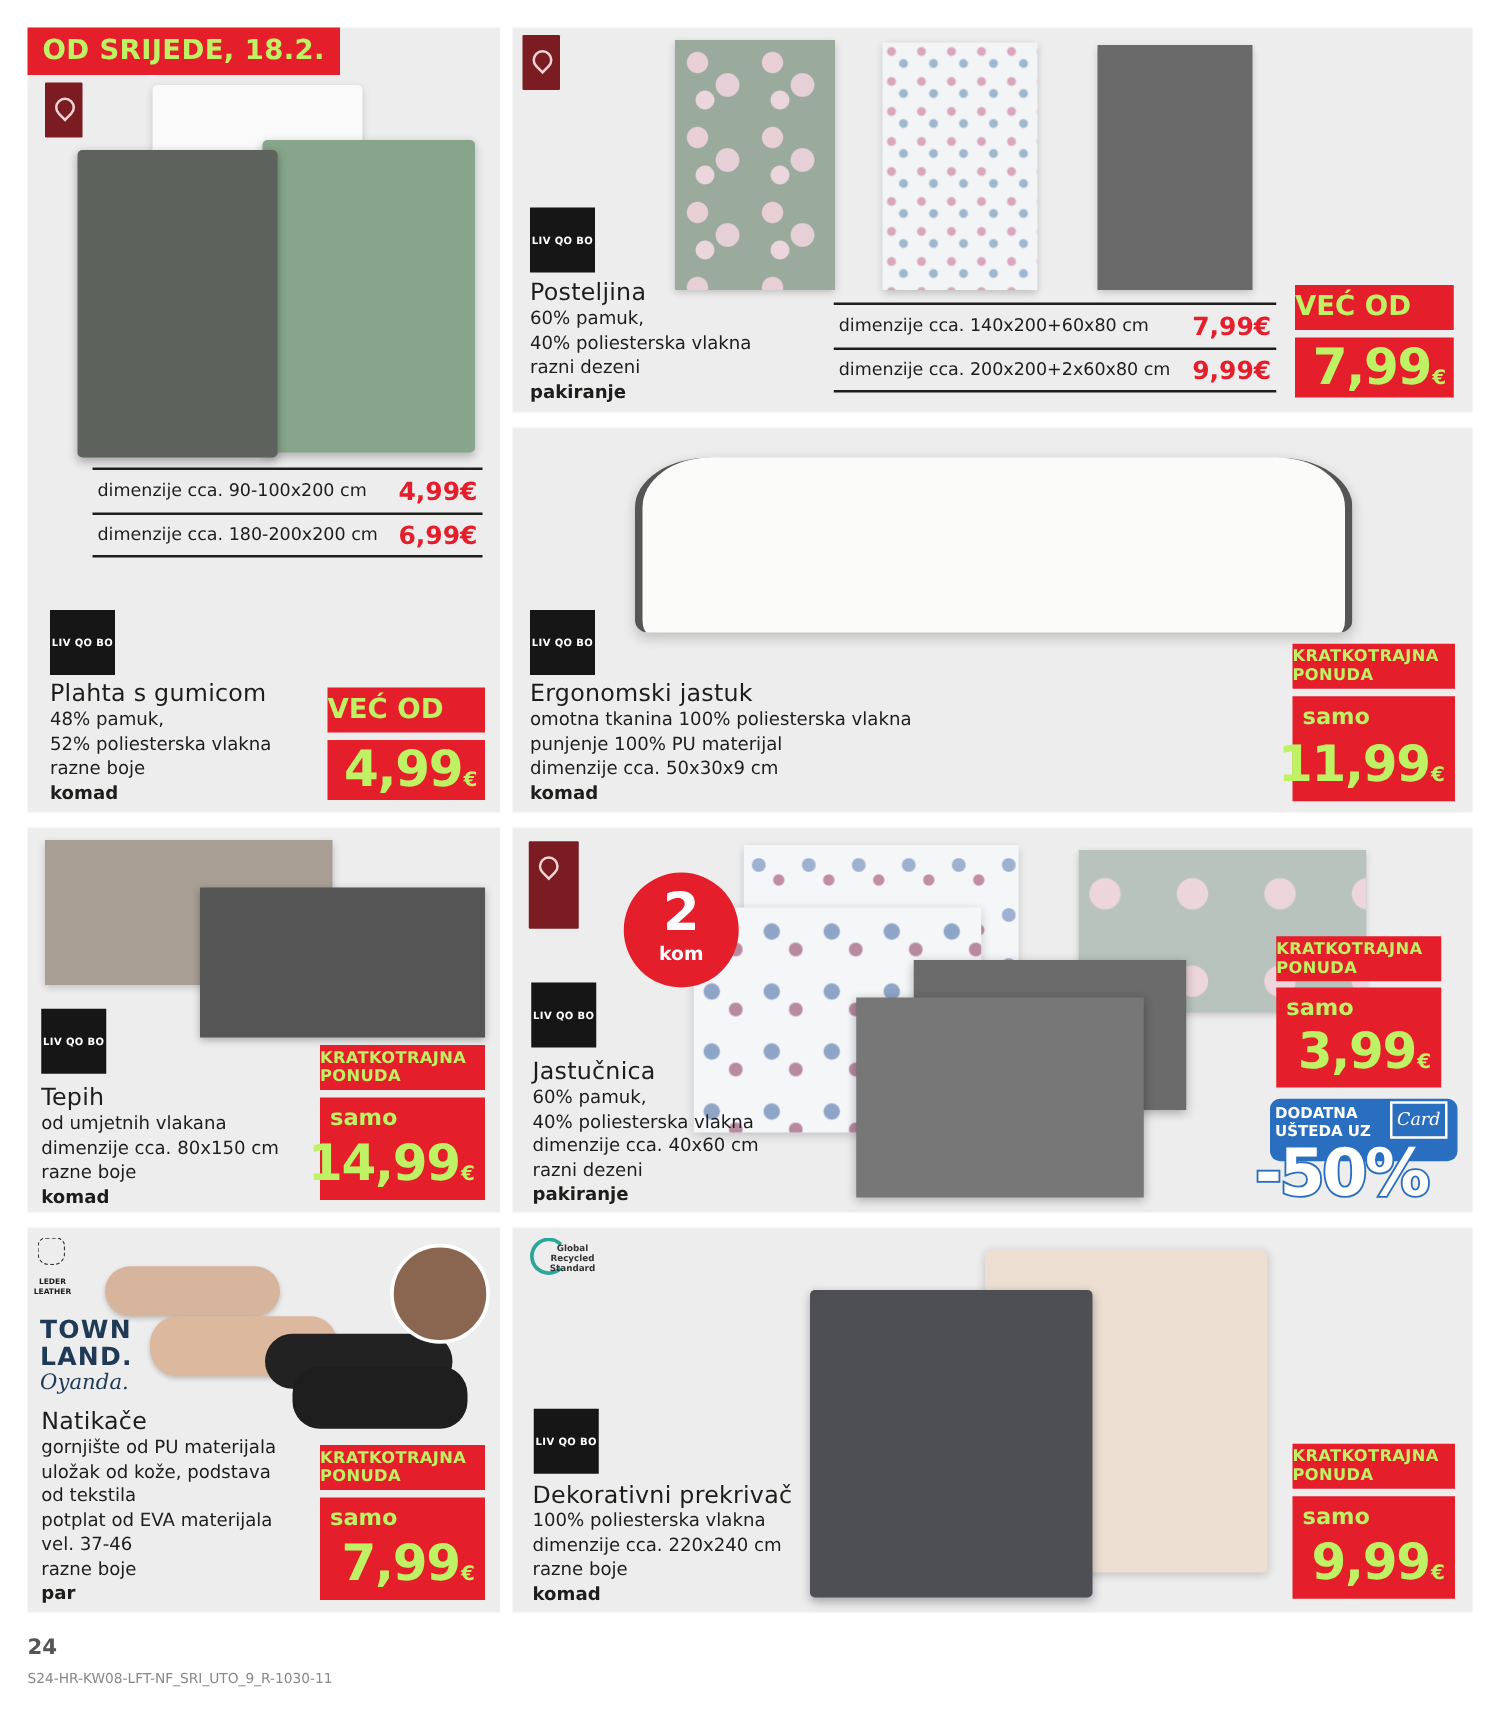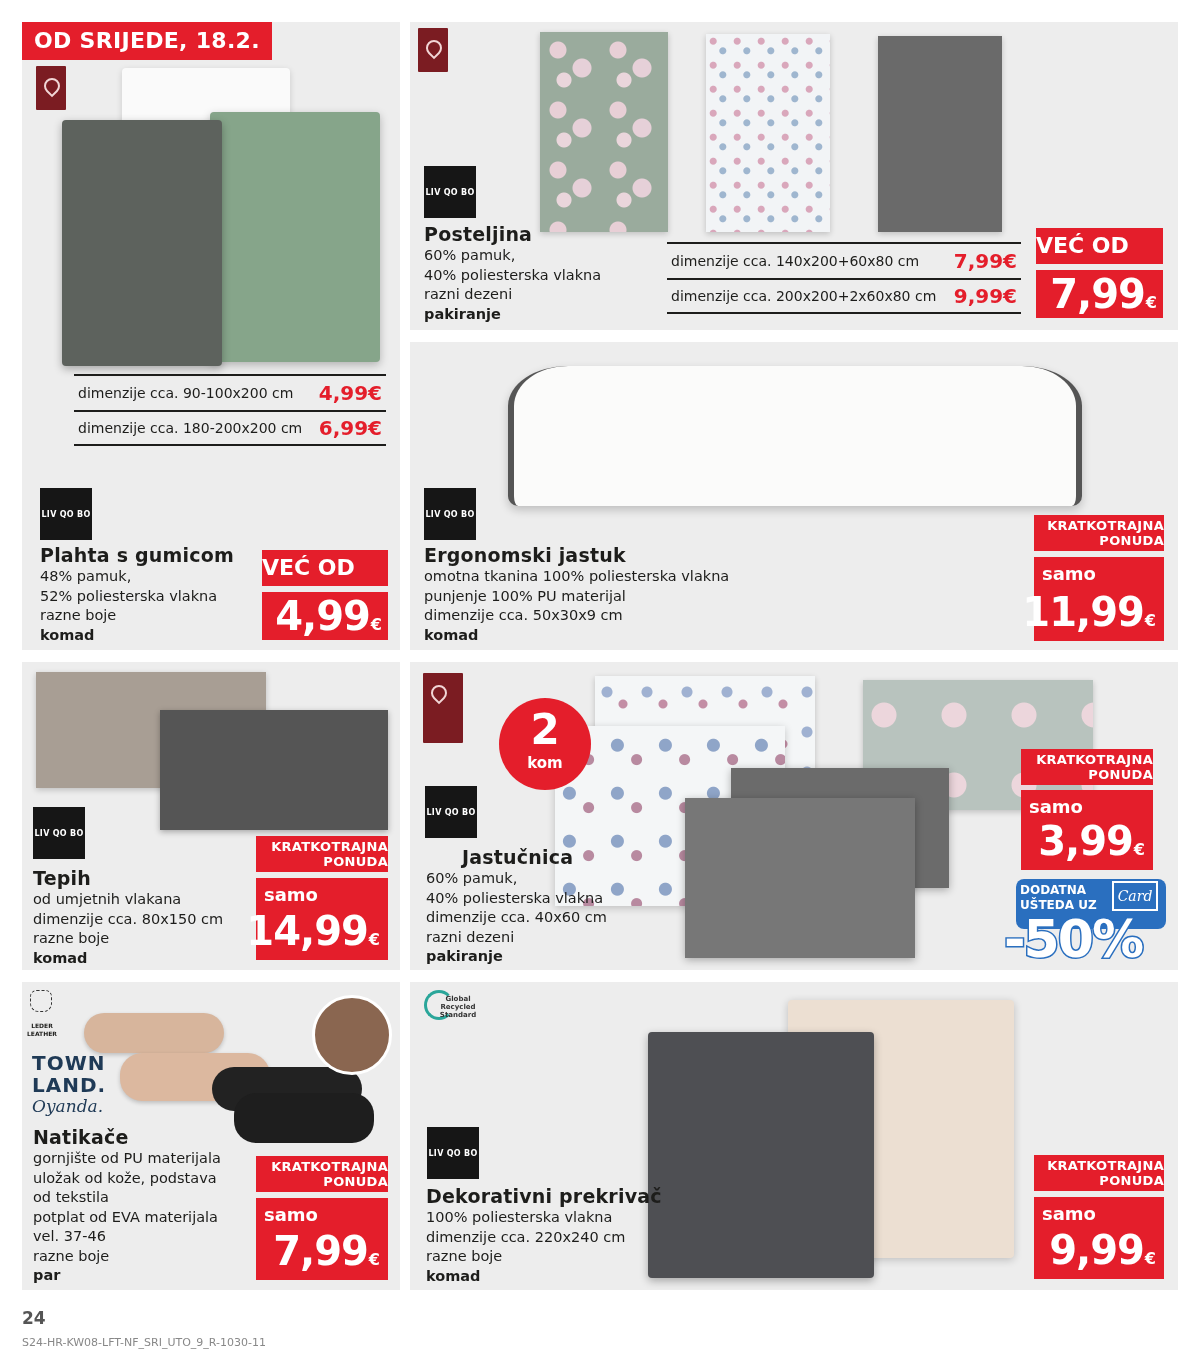--- a/index.html
+++ b/index.html
@@ -1,30 +1,30 @@
 <!DOCTYPE html>
 <html><head>
 <meta charset="utf-8">
 <style>
   * { box-sizing: border-box; margin: 0; padding: 0; }
   body { width: 1200px; height: 1371px; background: #ffffff; font-family: "DejaVu Sans", sans-serif; color: #1d1d1b; position: relative; overflow: hidden; }
   .panel { position: absolute; background: #ededed; overflow: hidden; }
-  .red { background: #e41e2b; color: #ffffff; }
+  .red { background: #e41e2b; color: #bef264; }
   .date-banner { position: absolute; left: 22px; top: 22px; height: 38px; padding: 0 12px; font-size: 22px; font-weight: bold; line-height: 38px; letter-spacing: 0.3px; }
   .cert { position: absolute; width: 30px; height: 44px; background: #7b1c22; border-radius: 1px; }
   .cert::after { content: ""; position: absolute; left: 8px; top: 12px; width: 12px; height: 12px; border: 2px solid #f2d6d6; border-radius: 50% 50% 50% 0; transform: rotate(-45deg); }
   .brand { position: absolute; width: 52px; height: 52px; background: #161616; color: #fff; font-size: 8px; font-weight: bold; display: flex; align-items: center; justify-content: center; letter-spacing: 0.3px; }
-  .title { position: absolute; font-size: 19px; font-weight: bold; letter-spacing: 0.2px; text-align: right; }
+  .title { position: absolute; font-size: 19px; font-weight: normal; letter-spacing: 0.2px; text-align: right; }
   .desc { position: absolute; font-size: 14.5px; line-height: 19.5px; }
   .desc .last { font-weight: bold; }
   .vec-od { position: absolute; font-size: 22px; font-weight: bold; text-align: left; }
   .price-box { position: absolute; font-weight: bold; text-align: right; }
   .price-box .big { font-size: 40px; letter-spacing: -1px; }
   .price-box .eur { font-size: 16px; margin-left: 1px; }
-  .kp { position: absolute; font-size: 13px; font-weight: bold; text-align: right; line-height: 15px; padding-top: 3px; letter-spacing: 0.3px; }
+  .kp { position: absolute; font-size: 13px; font-weight: bold; text-align: left; line-height: 15px; padding-top: 3px; letter-spacing: 0.3px; }
   .samo { position: absolute; padding: 6px 8px 0 8px; }
   .samo .lbl { font-size: 18px; font-weight: bold; display: block; }
   .samo .pr { position: absolute; right: 8px; bottom: 6px; font-weight: bold; }
   .samo .pr .big { font-size: 40px; letter-spacing: -1px; }
   .samo .pr .eur { font-size: 16px; margin-left: 1px; }
   .dims { position: absolute; }
   .dim-row { border-top: 2px solid #1d1d1b; height: 36px; display: flex; justify-content: space-between; align-items: center; font-size: 14px; padding: 0 4px; }
   .dim-row:last-child { border-bottom: 2px solid #1d1d1b; gap: 12px; }
   .dim-row .p { color: #e41e2b; font-weight: bold; font-size: 20px; }
   .img { position: absolute; }
@@ -156,21 +156,21 @@
   <div style="position:absolute;left:0;top:50px;width:230px;height:180px;background:#f4f6f7;box-shadow:0 2px 8px rgba(0,0,0,.2);background-image:radial-gradient(circle at 30% 40%, #8fa5c8 6px, transparent 7px),radial-gradient(circle at 70% 70%, #b88aa0 5px, transparent 6px);background-size:48px 48px;"></div>
   <div style="position:absolute;left:308px;top:4px;width:230px;height:130px;background:#b8c3be;box-shadow:0 2px 6px rgba(0,0,0,.2);background-image:radial-gradient(circle at 30% 50%, #ecd6dc 12px, transparent 13px);background-size:70px 70px;"></div>
   <div style="position:absolute;left:176px;top:92px;width:218px;height:120px;background:#6b6b6b;box-shadow:0 2px 8px rgba(0,0,0,.3);"></div>
   <div style="position:absolute;left:130px;top:122px;width:230px;height:160px;background:#777;box-shadow:0 2px 8px rgba(0,0,0,.3);"></div>
 </div>
 <div class="kom-badge" style="left:499px;top:698px;">
   <span class="n">2</span>
   <span class="u">kom</span>
 </div>
 <div class="brand" style="left:425px;top:786px;">LIV QO BO</div>
-<div class="title" style="left:426px;top:846px;margin-left:36px;">Jastučnica</div>
+<div class="title" style="left:426px;top:846px;">Jastučnica</div>
 <div class="desc" style="left:426px;top:869px;">
   <div>60% pamuk,</div>
   <div>40% poliesterska vlakna</div>
   <div>dimenzije cca. 40x60 cm</div>
   <div>razni dezeni</div>
   <div class="last">pakiranje</div>
 </div>
 <div class="kp red" style="left:1021px;top:749px;width:132px;height:36px;">KRATKOTRAJNA PONUDA</div>
 <div class="samo red" style="left:1021px;top:790px;width:132px;height:80px;">
   <span class="lbl">samo</span>

